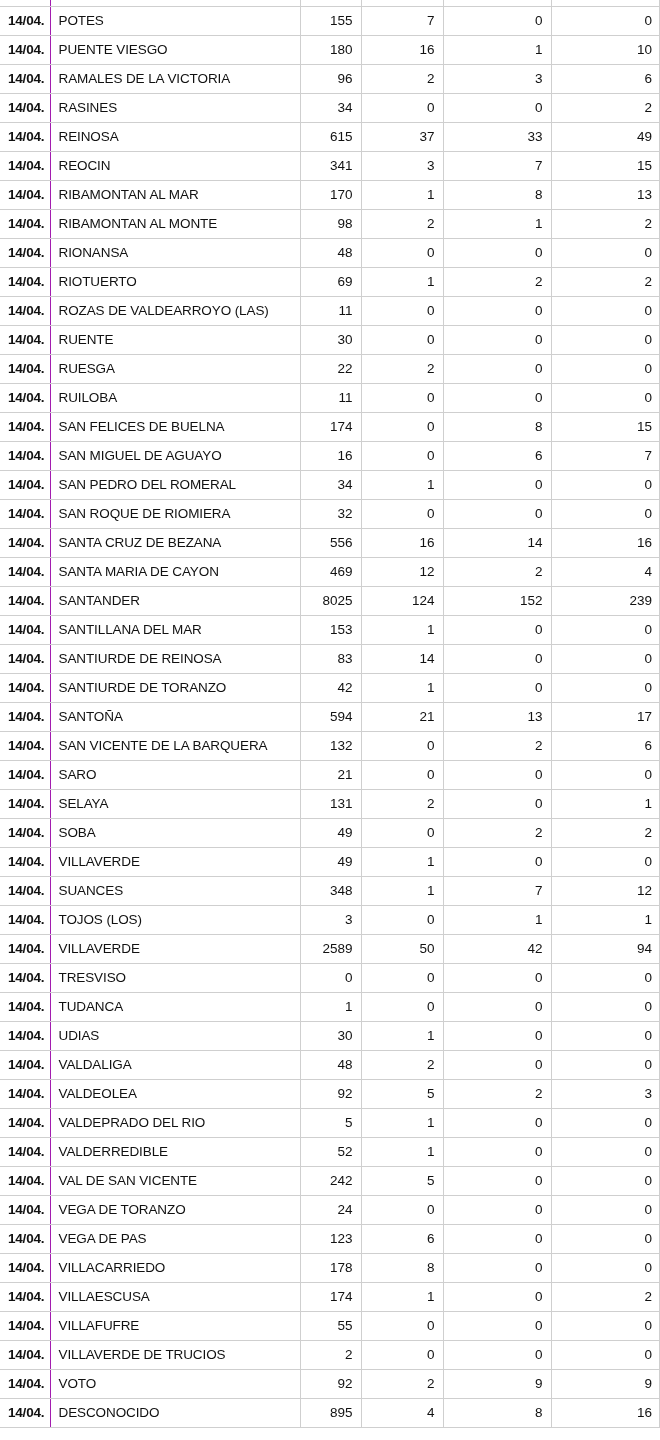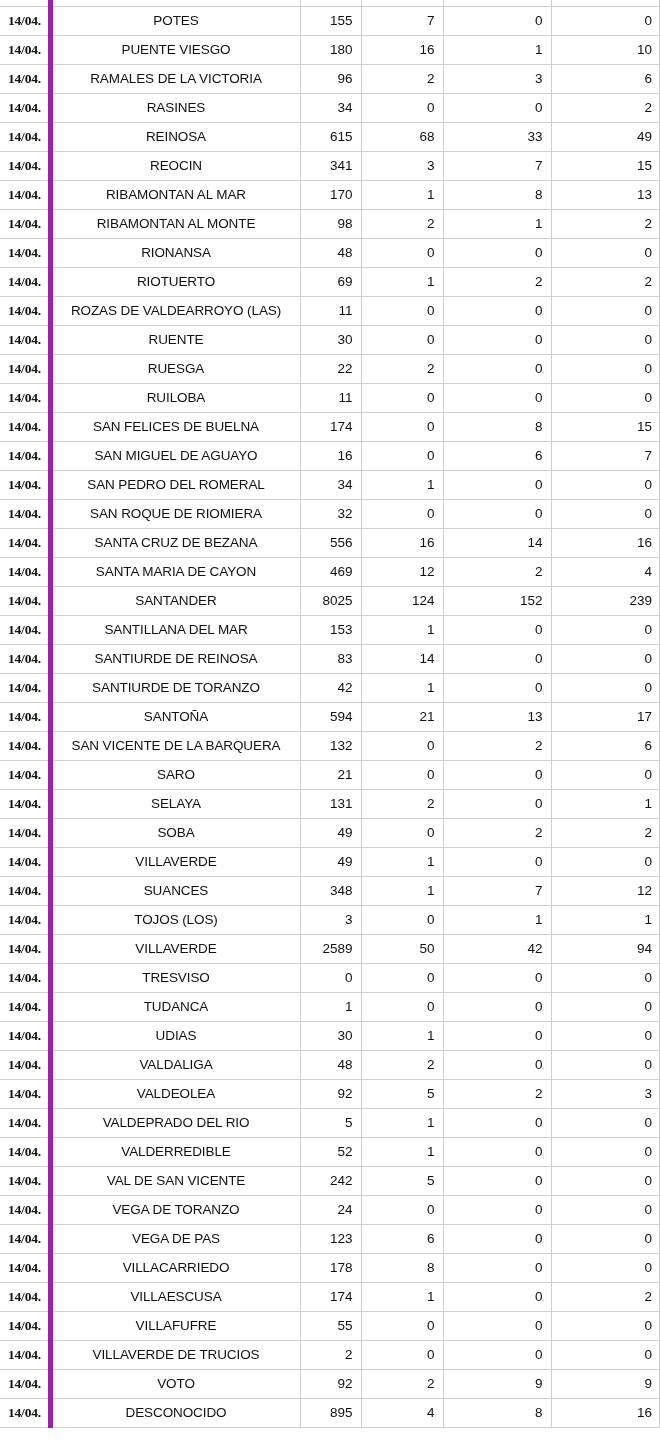--- a/index.html
+++ b/index.html
@@ -48,29 +48,28 @@
     overflow: hidden;
     vertical-align: middle;
     background: #ffffff;
   }
   
   td.cell-date {
     background: #dddddd;
     color: #000000;
     font-weight: bold;
     font-size: 13px;
-    text-align: center;
+    text-align: right;
     padding: 0 4px 0 6px;
-    border-right: 5px solid #a21caf;
+    border-right: 1px solid #a21caf;
     border-bottom: 1px solid #ffffff;
     letter-spacing: -0.2px;
-    font-family: Liberation Serif, serif;
   }
   td.cell-name {
-    text-align: center;
+    text-align: left;
     padding-left: 7px;
     border-right: 1px solid #cfcfcf;
     letter-spacing: -0.1px;
   }
   td.cell-num {
     text-align: right;
     padding-right: 9px;
     border-right: 1px solid #cfcfcf;
   }
   td.cell-num.last {
@@ -132,21 +131,21 @@
           <td class="cell-name">RASINES</td>
           <td class="cell-num">34</td>
           <td class="cell-num">0</td>
           <td class="cell-num">0</td>
           <td class="cell-num last">2</td>
         </tr>
         <tr>
           <td class="cell-date">14/04.</td>
           <td class="cell-name">REINOSA</td>
           <td class="cell-num">615</td>
-          <td class="cell-num">68</td>
+          <td class="cell-num">37</td>
           <td class="cell-num">33</td>
           <td class="cell-num last">49</td>
         </tr>
         <tr>
           <td class="cell-date">14/04.</td>
           <td class="cell-name">REOCIN</td>
           <td class="cell-num">341</td>
           <td class="cell-num">3</td>
           <td class="cell-num">7</td>
           <td class="cell-num last">15</td>

